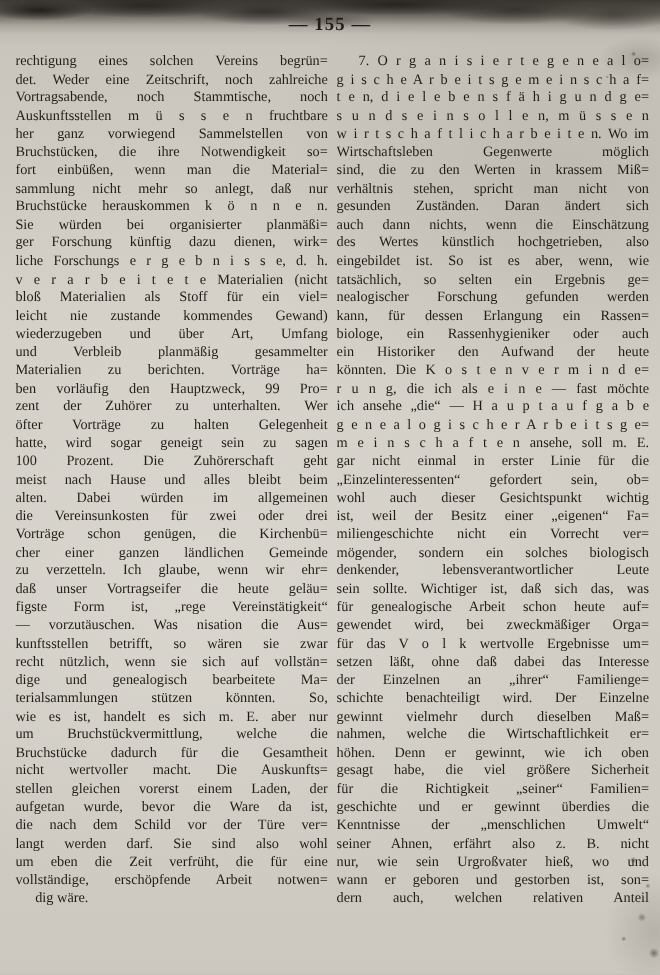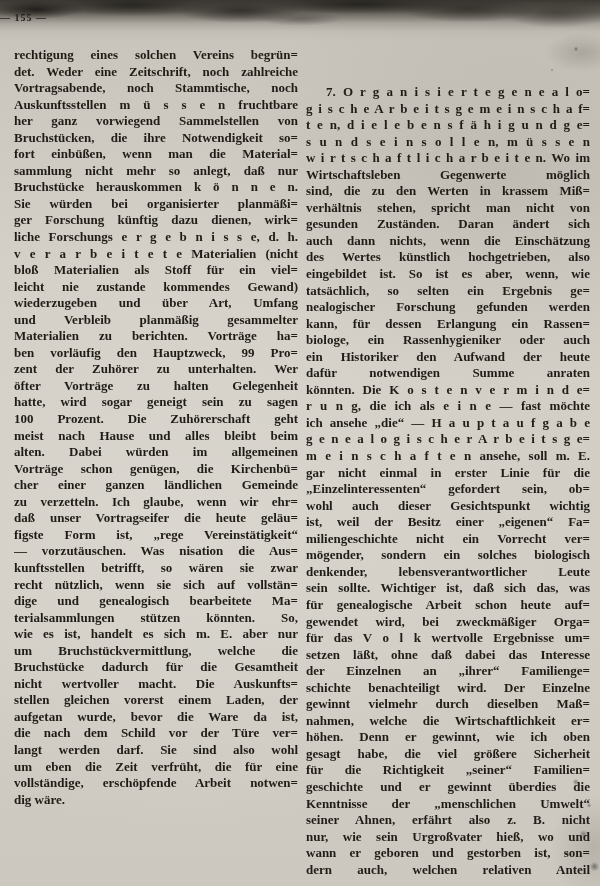--- a/index.html
+++ b/index.html
@@ -43,35 +43,36 @@
     background:
       radial-gradient(circle 4px at 78% 20%, rgba(55,52,46,0.55), transparent 80%),
       radial-gradient(circle 3px at 90% 38%, rgba(55,52,46,0.5), transparent 80%),
       radial-gradient(circle 5px at 85% 60%, rgba(55,52,46,0.45), transparent 80%),
       radial-gradient(circle 3px at 70% 75%, rgba(55,52,46,0.5), transparent 80%),
       radial-gradient(circle 6px at 95% 85%, rgba(55,52,46,0.55), transparent 80%),
       radial-gradient(ellipse 60px 70px at 95% 70%, rgba(130,124,114,0.3), transparent 75%);
   }
   .page-number {
     position: absolute; top: 12px; left: 0; width: 600px;
-    font-size: 10px; font-weight: 700;
+    text-align: center;
+    font-size: 17px; font-weight: 700;
     letter-spacing: 1px;
     color: #211e19;
   }
   .column {
     position: absolute; top: 47px;
-    font-size: 13px; font-weight: 700;
+    font-size: 13px; font-weight: 400;
     line-height: 16.55px;
     color: #201d18;
     text-align: justify;
   }
   .column-left  { left: 14px;  width: 284px; }
-  .column-right { left: 306px; width: 284px; margin-top: 37px; }
+  .column-right { left: 306px; width: 284px; }
   .line { text-align: justify; text-align-last: justify; height: 16.55px; overflow: hidden; white-space: nowrap; }
-  .line.end { text-align-last: left; }
+  .line.end { text-align-last: left; margin-left: 18px; }
   .line.indent { text-indent: 20px; }
 </style>
 </head>
 <body>
 
 <div class="page">
   <div class="noise-top"></div>
   <div class="noise-top-right"></div>
   <div class="noise-bottom-right"></div>
 
@@ -96,20 +97,21 @@
       <div class="line">wiederzugeben und über Art, Umfang</div>
       <div class="line">und Verbleib planmäßig gesammelter</div>
       <div class="line">Materialien zu berichten. Vorträge ha=</div>
       <div class="line">ben vorläufig den Hauptzweck, 99 Pro=</div>
       <div class="line">zent der Zuhörer zu unterhalten. Wer</div>
       <div class="line">öfter Vorträge zu halten Gelegenheit</div>
       <div class="line">hatte, wird sogar geneigt sein zu sagen</div>
       <div class="line">100 Prozent. Die Zuhörerschaft geht</div>
       <div class="line">meist nach Hause und alles bleibt beim</div>
       <div class="line">alten. Dabei würden im allgemeinen</div>
+      <div class="line">die Vereinsunkosten für zwei oder drei</div>
       <div class="line">Vorträge schon genügen, die Kirchenbü=</div>
       <div class="line">cher einer ganzen ländlichen Gemeinde</div>
       <div class="line">zu verzetteln. Ich glaube, wenn wir ehr=</div>
       <div class="line">daß unser Vortragseifer die heute geläu=</div>
       <div class="line">figste Form ist, „rege Vereinstätigkeit“</div>
       <div class="line">— vorzutäuschen. Was nisation die Aus=</div>
       <div class="line">kunftsstellen betrifft, so wären sie zwar</div>
       <div class="line">recht nützlich, wenn sie sich auf vollstän=</div>
       <div class="line">dige und genealogisch bearbeitete Ma=</div>
       <div class="line">terialsammlungen stützen könnten. So,</div>
@@ -137,21 +139,20 @@
       <div class="line">verhältnis stehen, spricht man nicht von</div>
       <div class="line">gesunden Zuständen. Daran ändert sich</div>
       <div class="line">auch dann nichts, wenn die Einschätzung</div>
       <div class="line">des Wertes künstlich hochgetrieben, also</div>
       <div class="line">eingebildet ist. So ist es aber, wenn, wie</div>
       <div class="line">tatsächlich, so selten ein Ergebnis ge=</div>
       <div class="line">nealogischer Forschung gefunden werden</div>
       <div class="line">kann, für dessen Erlangung ein Rassen=</div>
       <div class="line">biologe, ein Rassenhygieniker oder auch</div>
       <div class="line">ein Historiker den Aufwand der heute</div>
-      <div class="line">dafür notwendigen Summe anraten</div>
       <div class="line">könnten. Die K o s t e n v e r m i n d e=</div>
       <div class="line">r u n g, die ich als e i n e — fast möchte</div>
       <div class="line">ich ansehe „die“ — H a u p t a u f g a b e</div>
       <div class="line">g e n e a l o g i s c h e r  A r b e i t s g e=</div>
       <div class="line">m e i n s c h a f t e n  ansehe, soll m. E.</div>
       <div class="line">gar nicht einmal in erster Linie für die</div>
       <div class="line">„Einzelinteressenten“ gefordert sein, ob=</div>
       <div class="line">wohl auch dieser Gesichtspunkt wichtig</div>
       <div class="line">ist, weil der Besitz einer „eigenen“ Fa=</div>
       <div class="line">miliengeschichte nicht ein Vorrecht ver=</div>

